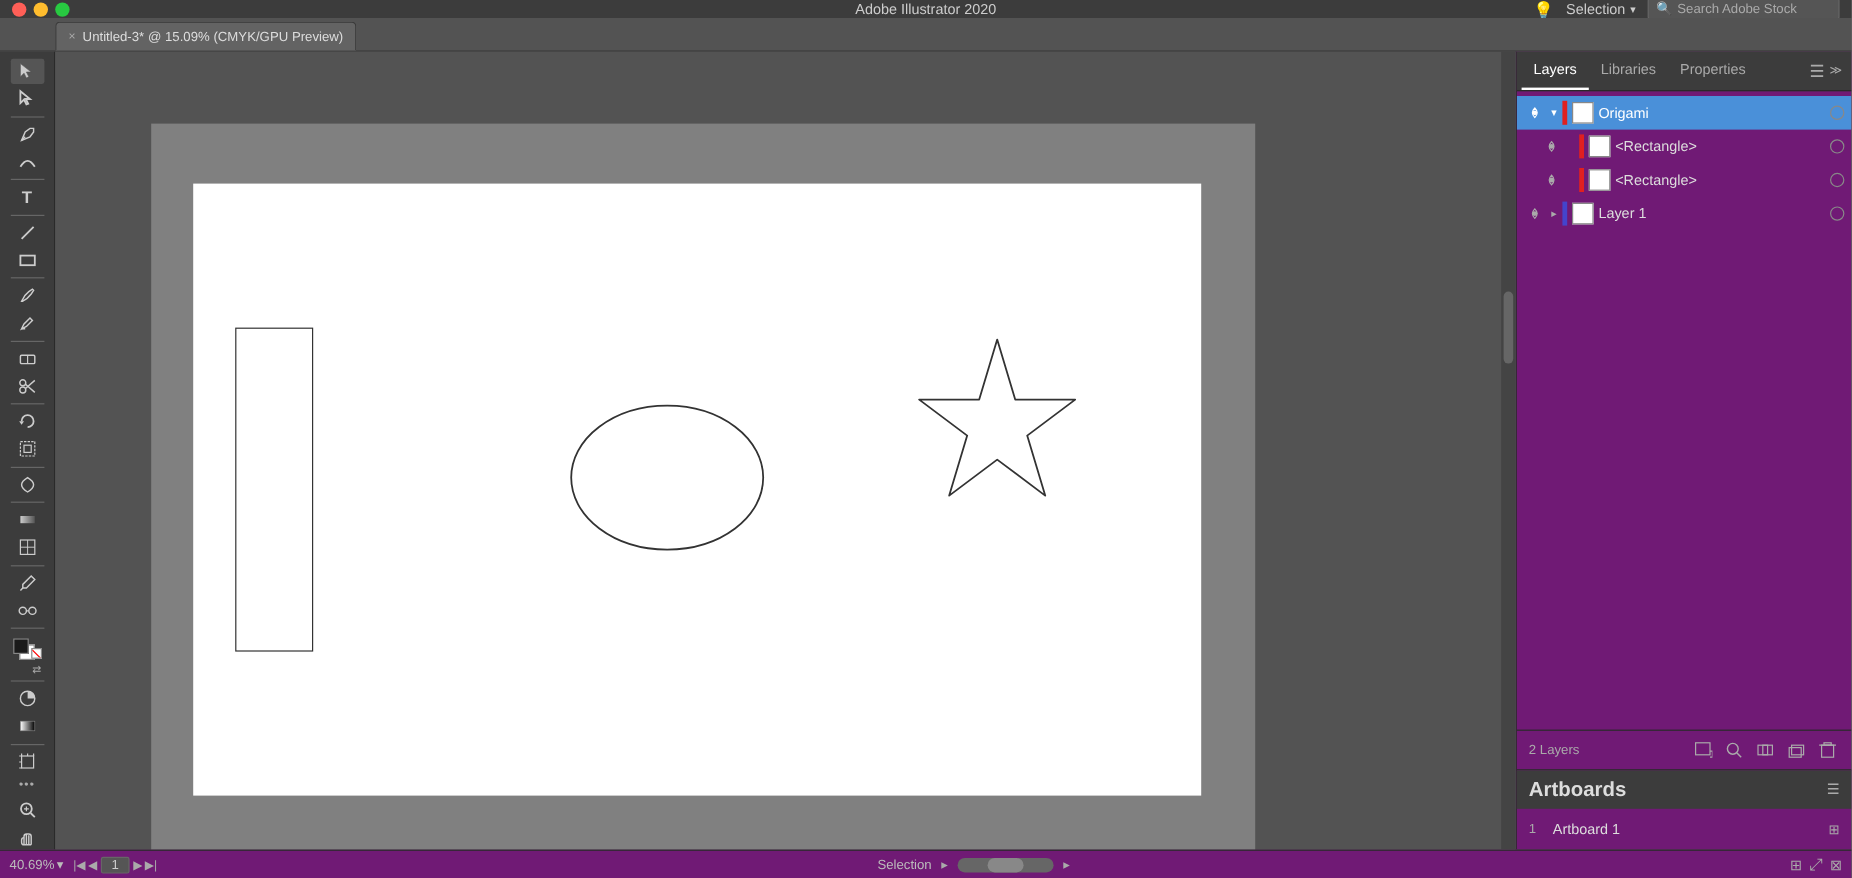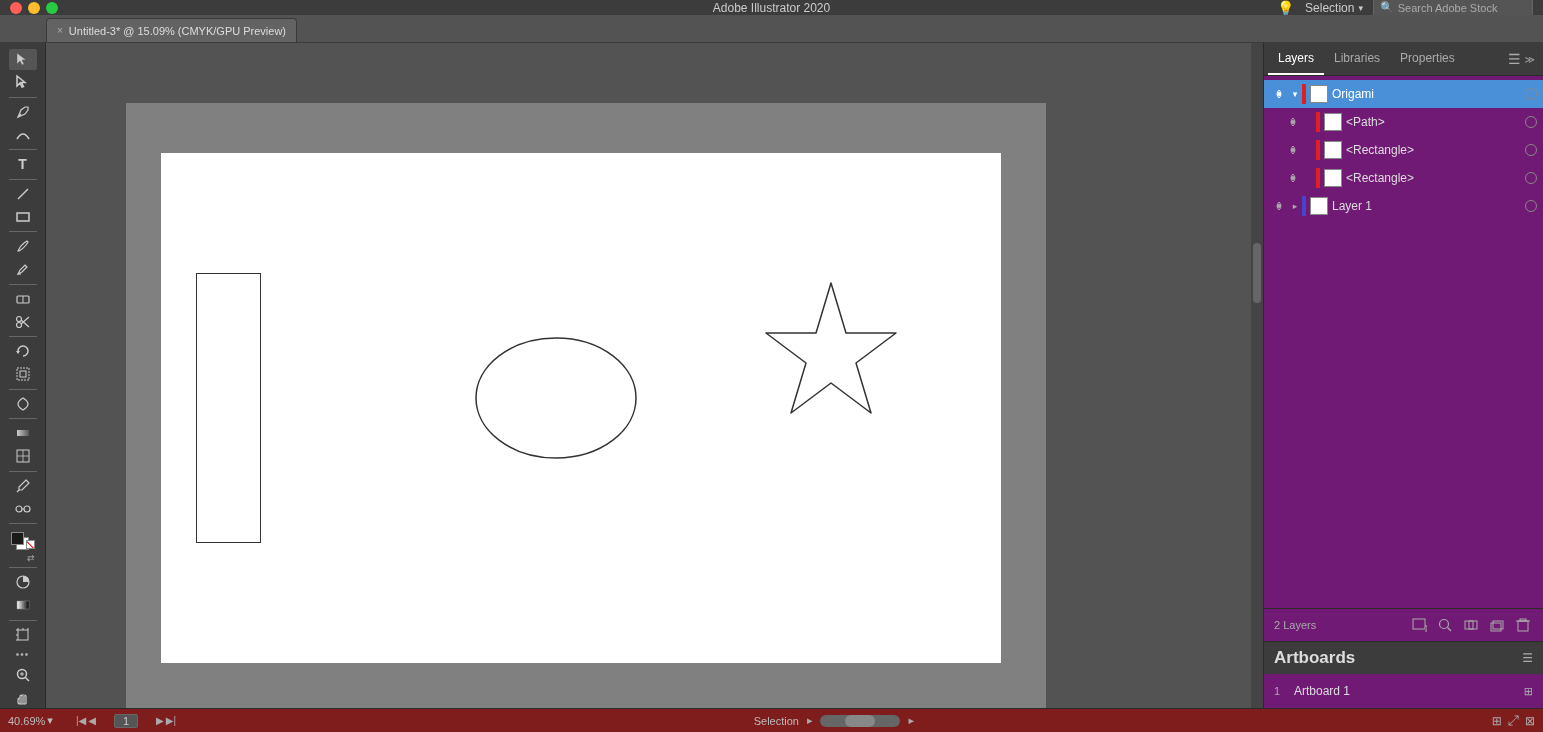--- a/index.html
+++ b/index.html
@@ -368,25 +368,25 @@
       color: #ddd;
     }
     .artboard-icon {
       color: #aaa;
       font-size: 11px;
     }
 
     
     #status-bar {
       height: 24px;
-      background: #7f1d1d;
+      background: #701a75;
       display: flex;
       align-items: center;
       padding: 0 8px;
-      gap: 18px;
+      gap: 3px;
       flex-shrink: 0;
       border-top: 1px solid #2a2a2a;
       font-size: 11px;
       color: #bbb;
     }
     .zoom-display {
       min-width: 50px;
       display: flex;
       align-items: center;
       gap: 2px;
@@ -741,33 +741,20 @@
             <circle cx="7" cy="5" r="2" fill="white"></circle>
           </svg>
         </div>
         <div class="layer-expand">▾</div>
         <div class="layer-color-bar" style="background:#e02020;"></div>
         <div class="layer-thumb"></div>
         <div class="layer-name">Origami</div>
         <div class="layer-circle"></div>
       </div>
 
-      <div class="layer-row" style="padding-left:20px;">
-        <div class="layer-eye">
-          <svg width="14" height="10" viewBox="0 0 14 10">
-            <path d="M7,1 Q11,5 7,9 Q3,5 7,1Z" fill="none" stroke="#aaa" stroke-width="1"></path>
-            <circle cx="7" cy="5" r="2" fill="#aaa"></circle>
-          </svg>
-        </div>
-        <div class="layer-expand"></div>
-        <div class="layer-color-bar" style="background:#e02020;"></div>
-        <div class="layer-thumb"></div>
-        <div class="layer-name">&lt;Path&gt;</div>
-        <div class="layer-circle"></div>
-      </div>
 
 
       <div class="layer-row" style="padding-left:20px;">
         <div class="layer-eye">
           <svg width="14" height="10" viewBox="0 0 14 10">
             <path d="M7,1 Q11,5 7,9 Q3,5 7,1Z" fill="none" stroke="#aaa" stroke-width="1"></path>
             <circle cx="7" cy="5" r="2" fill="#aaa"></circle>
           </svg>
         </div>
         <div class="layer-expand"></div>

